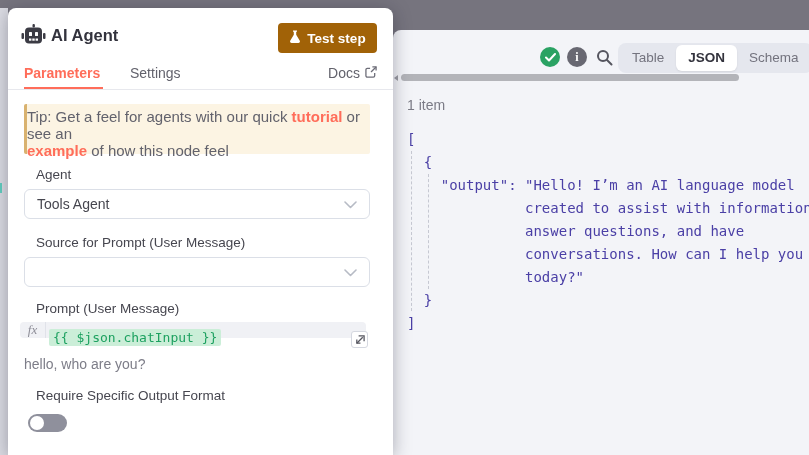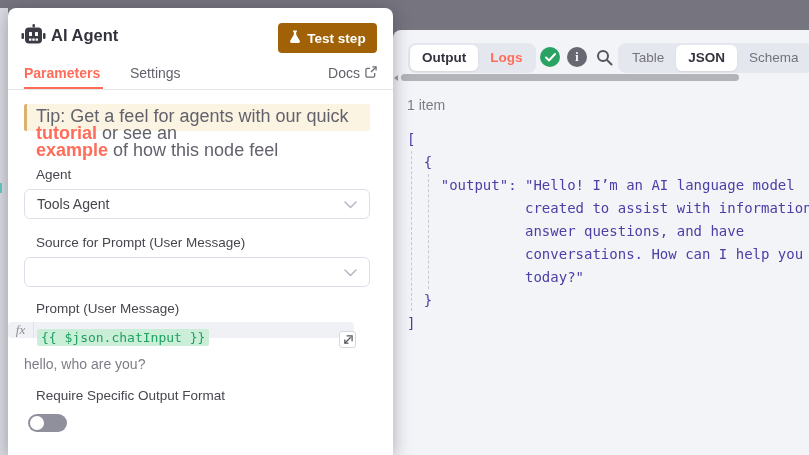--- a/index.html
+++ b/index.html
@@ -44,31 +44,31 @@
   .test-step-btn { position:absolute; left:270px; top:15px; width:99px; height:30px; background:#a16207;
     border:none; border-radius:4px; color:#fff; font-size:13.5px; font-weight:700; font-family:inherit;
     display:flex; align-items:center; justify-content:center; gap:6px; cursor:pointer; }
   .tab { position:absolute; top:57px; font-size:14px; color:#62626c; cursor:pointer; }
   .tab-parameters { left:16px; color:#ff6d5a; font-weight:600; }
   .tab-settings { left:122px; }
   .tab-docs { right:16px; display:flex; align-items:center; gap:5px; }
   .tab-underline { position:absolute; left:16px; top:79px; width:79px; height:2.5px; background:#ff6d5a; }
   .tabs-divider { position:absolute; left:0; top:81px; width:100%; height:1px; background:#e7e8ed; }
 
-  .tip-box { position:absolute; left:16px; top:96px; width:346px; height:27px; background:#fcf4e3;
-    border-left:3px solid #d9b26f; border-radius:2px; padding:4px 9px; font-size:18px;
+  .tip-box { position:absolute; left:16px; top:96px; width:346px; height:50px; background:#fcf4e3;
+    border-left:3px solid #d9b26f; border-radius:2px; padding:4px 0; font-size:15px;
     line-height:17px; color:#62626c; }
   .tip-link { color:#ff6d5a; font-weight:700; cursor:pointer; }
 
   .field-label { position:absolute; left:28px; font-size:13.5px; color:#46464f; }
   .select { position:absolute; left:16px; width:346px; height:30px; background:#fff; border:1px solid #dbdfe7;
     border-radius:6px; display:flex; align-items:center; padding:0 12px; font-size:14px; color:#46464f; cursor:pointer; }
   .select .chev { margin-left:auto; }
 
-  .expr-field { position:absolute; left:0; top:314px; width:346px; height:16px; background:#f0f1f5;
+  .expr-field { position:absolute; left:12px; top:314px; width:346px; height:16px; background:#f0f1f5;
     border-radius:4px; display:flex; align-items:stretch; overflow:visible; }
   .fx-cell { width:26px; border-right:1px solid #e0e2e9; display:flex; align-items:center; justify-content:center;
     font-family:"Liberation Serif", serif; font-style:italic; font-size:13px; color:#8e8e98; }
   .expr-code { display:flex; align-items:center; padding-left:3px; font-family:"DejaVu Sans Mono", monospace; font-size:13px;margin-top:14px; }
   .expr-highlight { background:#cbeed8; color:#1da160; padding:1px 4px; border-radius:2px; }
   .expand-btn { position:absolute; left:331px; top:9px; width:17px; height:17px; background:#fff;
     border:1px solid #d5d8e0; border-radius:3px; display:flex; align-items:center; justify-content:center; cursor:pointer; }
   .expr-hint { position:absolute; left:16px; top:348px; font-size:14px; color:#7d7d88; }
 
   .toggle { position:absolute; left:20px; top:406px; width:39px; height:18px; background:#8f909c;
@@ -77,24 +77,20 @@
 </style>
 </head>
 <body>
 
 <div class="screen">
 
   <div class="left-strip"></div>
   <div class="teal-mark"></div>
 
   <div class="output-panel">
-    <div class="seg seg1">
-      <span class="pill active">Output</span>
-      <span class="pill logs">Logs</span>
-    </div>
 
     <div class="status-icons">
       <span class="circ ok">
         <svg width="11" height="9" viewBox="0 0 11 9">
             <polyline points="1,4.5 4,7.5 10,1" fill="none" stroke="#fff" stroke-width="2" stroke-linecap="round" stroke-linejoin="round"></polyline>
           </svg>
       </span>
       <span class="circ info">i</span>
       <span class="search-wrap">
         <svg width="17" height="17" viewBox="0 0 17 17">

